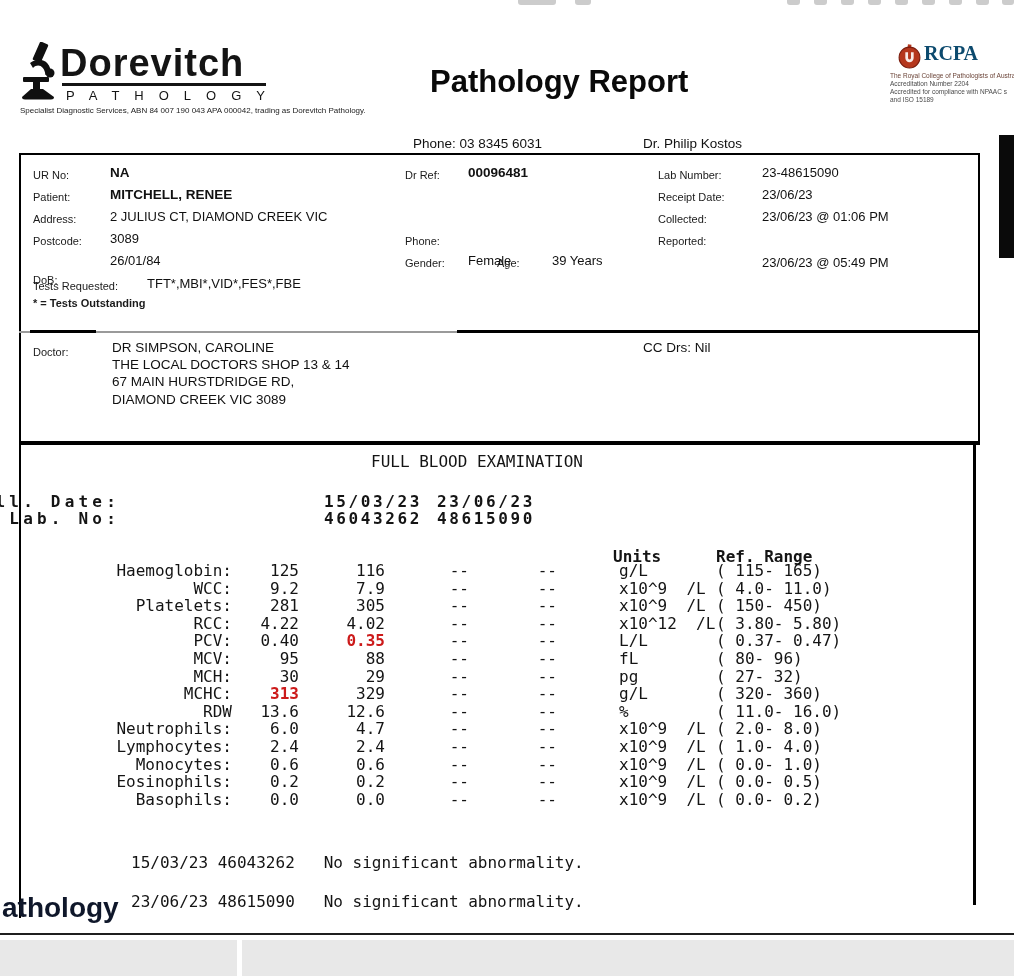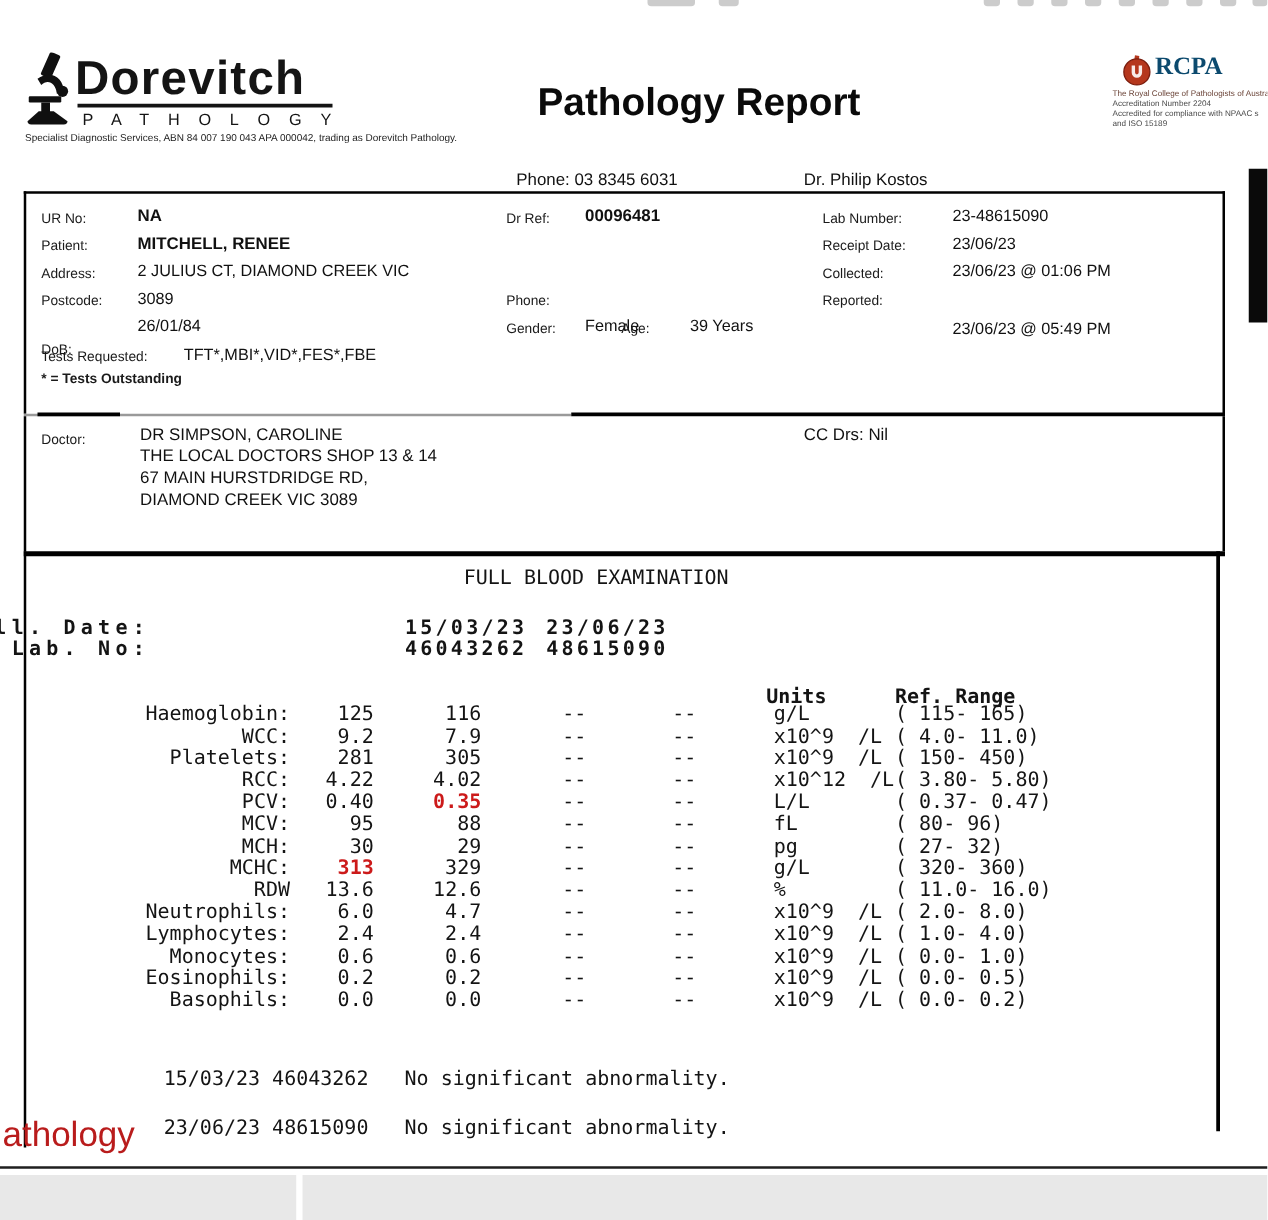--- a/index.html
+++ b/index.html
@@ -53,21 +53,21 @@
   .c-v2{position:absolute;right:611px;}
   .c-d1{position:absolute;right:527px;}
   .c-d2{position:absolute;right:439px;}
   .c-units{position:absolute;left:619px;}
   .c-ref{position:absolute;left:716px;}
 
   
   #doctor-lines{position:absolute;left:112px;top:339px;font-size:13.5px;line-height:17.2px;white-space:pre;}
 
   
-  #footer-partial{position:absolute;left:2px;top:892px;font-size:28px;font-weight:400;color:#b91c1c;}
+  #footer-partial{position:absolute;left:2px;top:892px;font-size:28px;font-weight:700;color:#0f172a;}
   #footer-line{position:absolute;left:0;top:933px;width:1014px;height:2px;background:#1f1f1f;}
   #bottom-bar{position:absolute;left:0;top:940px;width:1014px;height:36px;background:#e8e8e8;}
   #bottom-bar-divider{position:absolute;left:237px;top:940px;width:5px;height:36px;background:#ffffff;}
   #scrollbar-thumb{position:absolute;left:999px;top:135px;width:15px;height:123px;background:#0a0a0a;}
 </style>
 </head>
 <body>
 
 <div>
   <div class="remnant" style="left:518px;width:38px;"></div>

